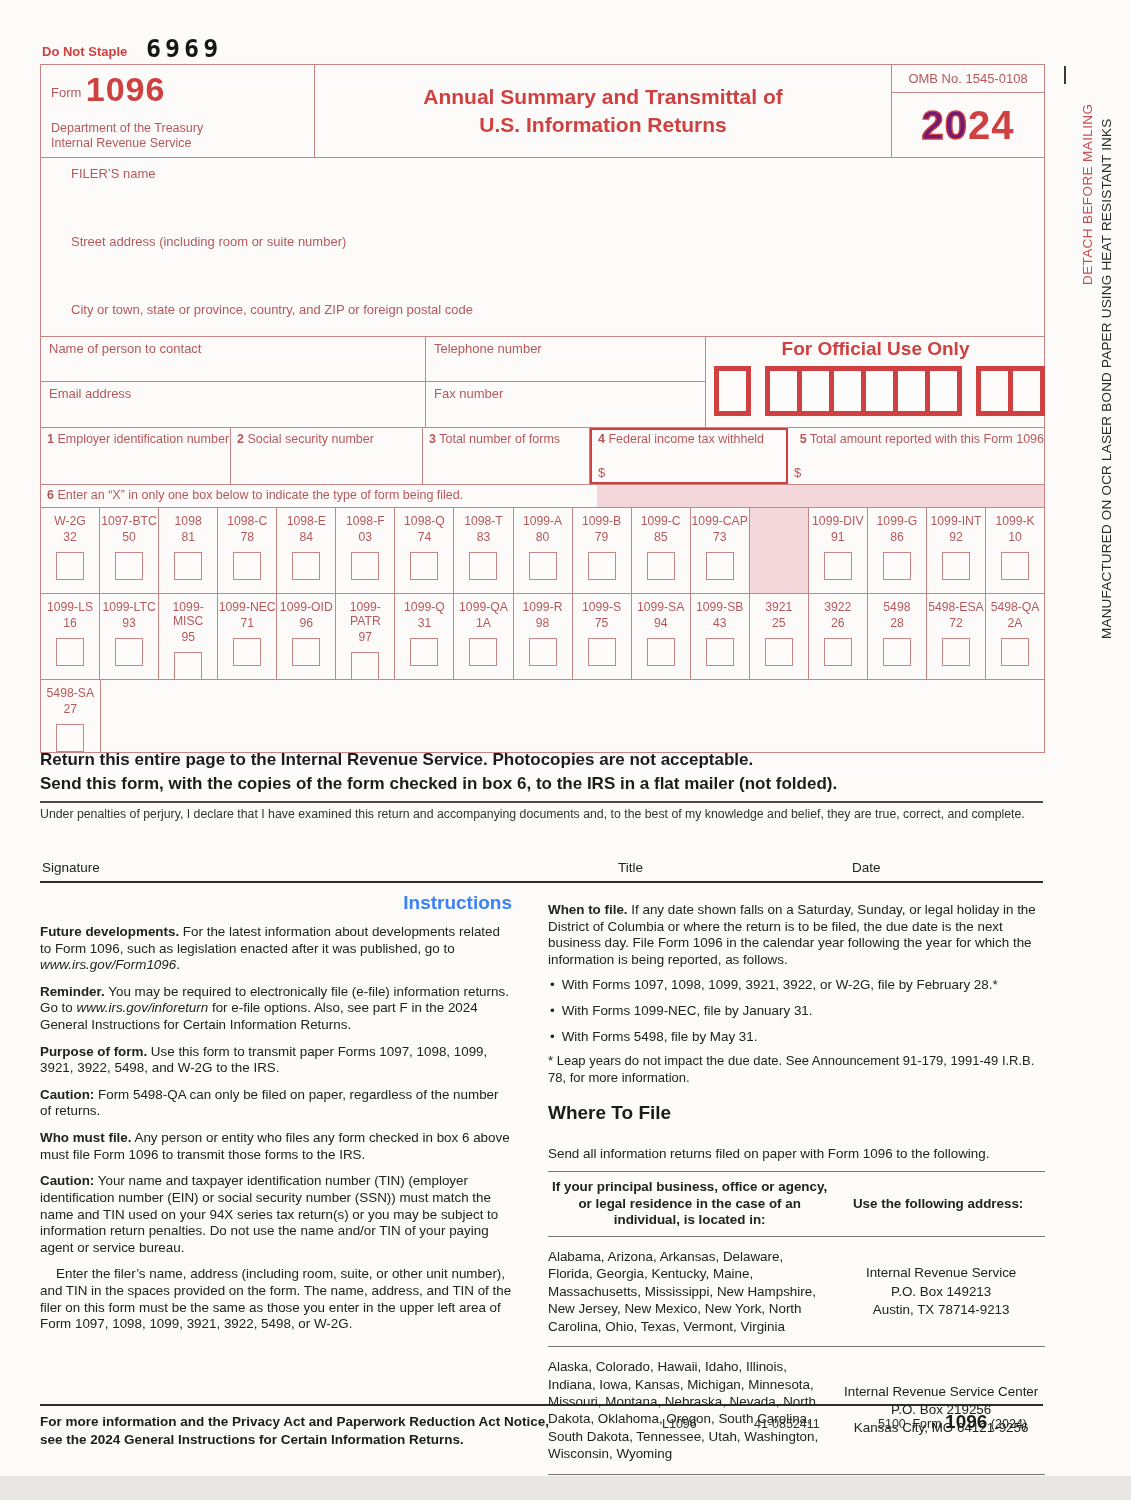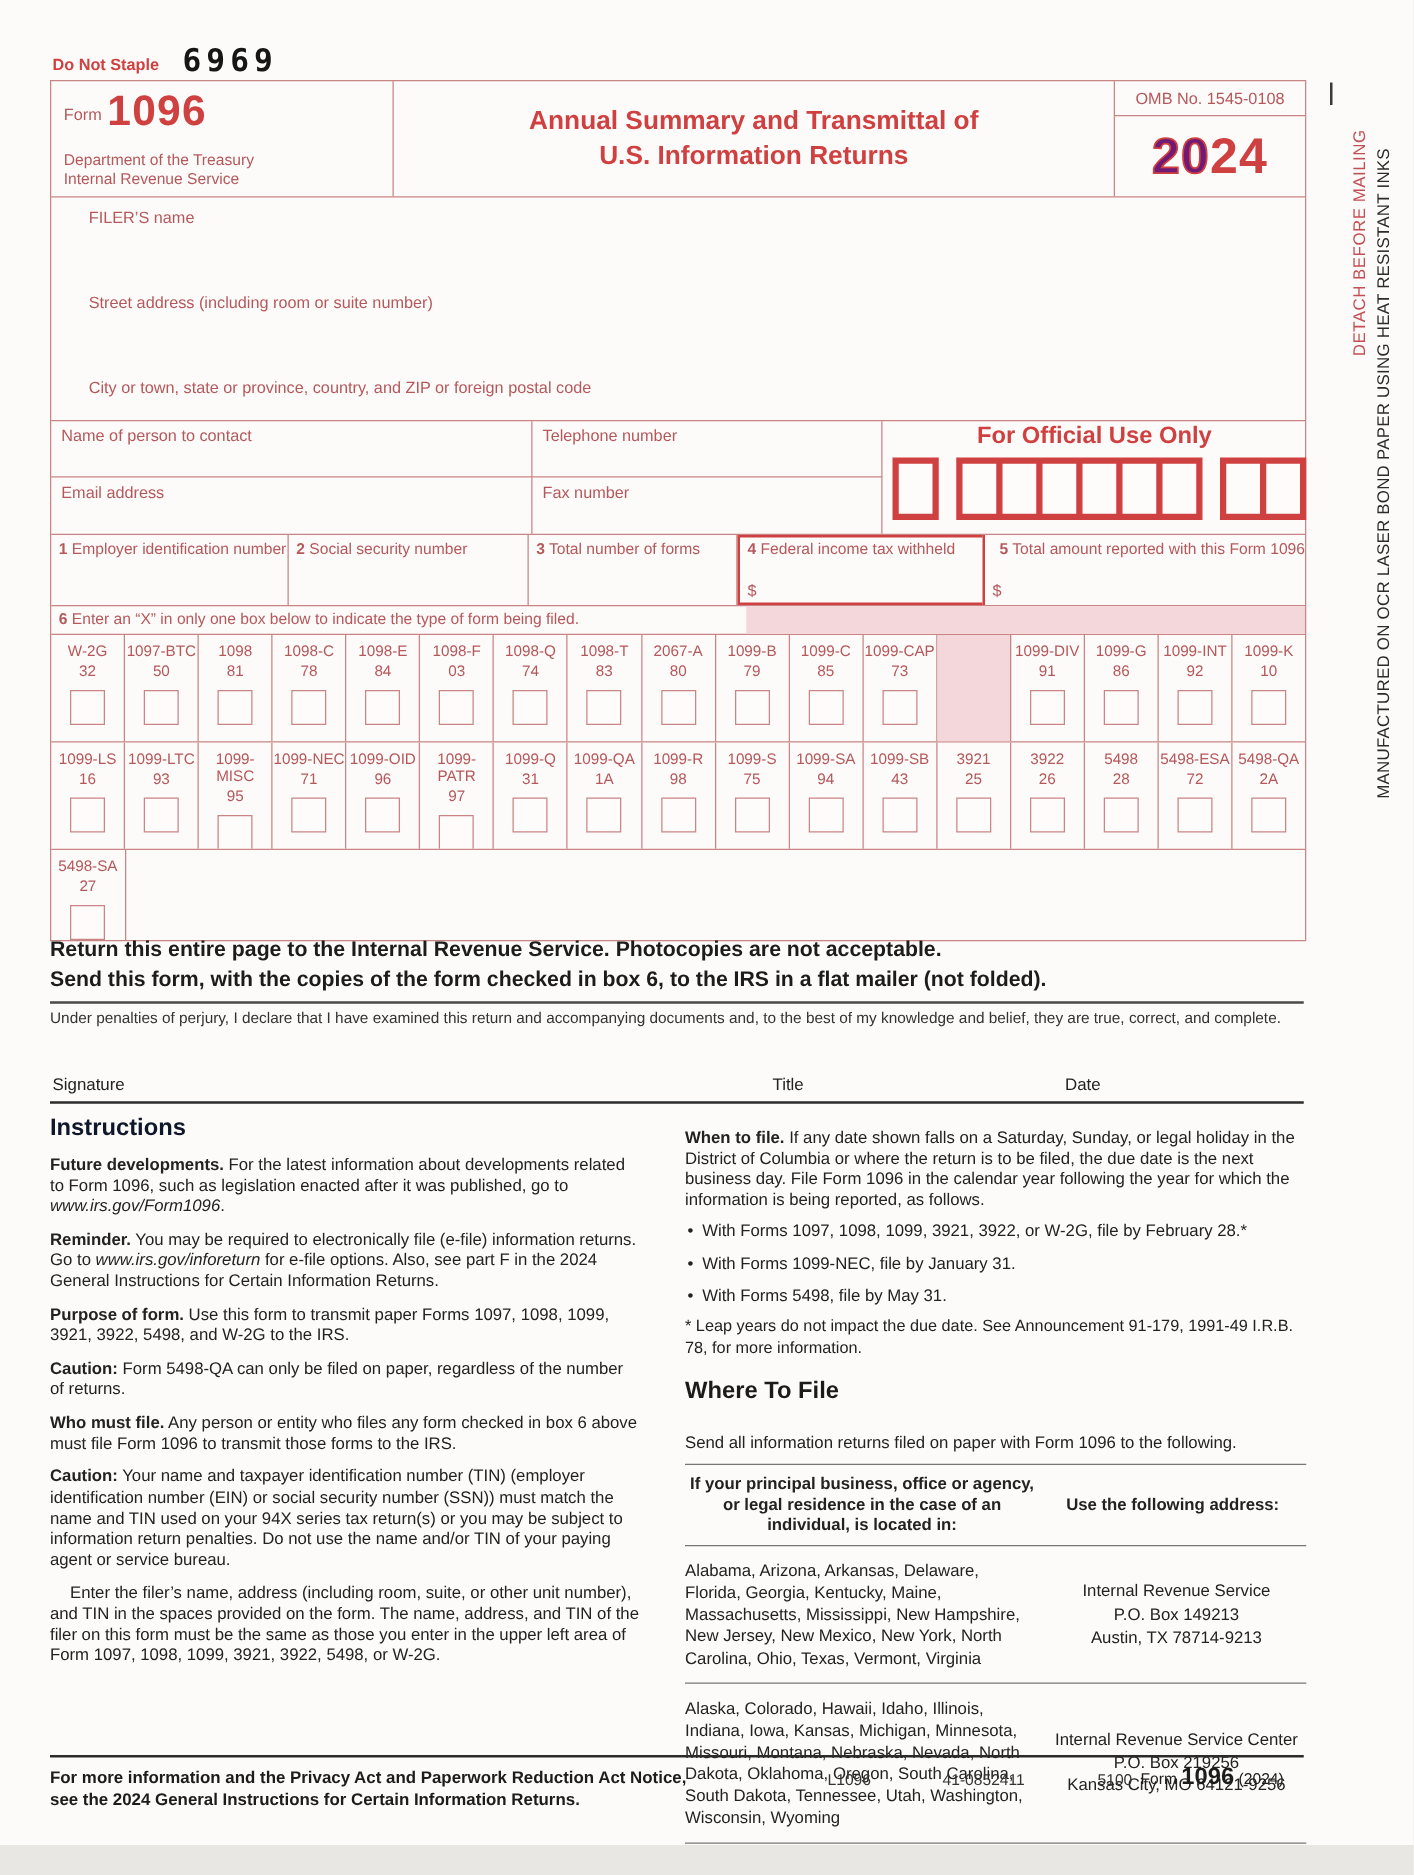--- a/index.html
+++ b/index.html
@@ -84,21 +84,21 @@
   .n1{top:750px;} .n2{top:774px;}
   .rule{position:absolute;left:40px;top:801px;width:1003px;height:1.5px;background:#4a4a4a;}
   .perjury{position:absolute;left:40px;top:807px;width:1003px;font-size:12.3px;color:#333;}
   .siglab{position:absolute;top:860px;font-size:13.5px;color:#222;}
   .sig1{left:42px;}.sig2{left:618px;}.sig3{left:852px;}
   .sigline{position:absolute;left:40px;top:881px;width:1003px;height:2px;background:#2c2c2c;}
 
   
   .coll{position:absolute;left:40px;top:892px;width:472px;color:#222;}
   .colr{position:absolute;left:548px;top:892px;width:497px;color:#222;}
-  .ihead{font-size:19px;font-weight:bold;margin:0 0 4px 0;color:#0f172a;}
+  .ihead{font-size:19px;font-weight:bold;margin:0 0 4px 0;color:#3b82f6;text-align:right;}
   .ipara{font-size:13.4px;line-height:1.24;margin:10px 0 0 0;}
   .ipara.indent{text-indent:16px;}
   .blead{font-weight:bold;}
   .ital{font-style:italic;}
   .bullet{display:flex;font-size:13.4px;line-height:1.24;margin-top:9px;}
   .bmark{margin:0 7px 0 2px;}
   .footnote{font-size:13px;line-height:1.25;margin-top:8px;}
   .whead{font-size:19px;font-weight:bold;margin:16px 0 0 0;color:#1b1b1b;}
   .wintro{font-size:13.4px;margin-top:22px;}
   .wf{margin-top:10px;}
@@ -267,21 +267,21 @@
           <div class="ft-code">1098-Q</div>
           <div class="ft-num">74</div>
           <div class="ft-box"></div>
         </div>
         <div class="ft-cell">
           <div class="ft-code">1098-T</div>
           <div class="ft-num">83</div>
           <div class="ft-box"></div>
         </div>
         <div class="ft-cell">
-          <div class="ft-code">2067-A</div>
+          <div class="ft-code">1099-A</div>
           <div class="ft-num">80</div>
           <div class="ft-box"></div>
         </div>
         <div class="ft-cell">
           <div class="ft-code">1099-B</div>
           <div class="ft-num">79</div>
           <div class="ft-box"></div>
         </div>
         <div class="ft-cell">
           <div class="ft-code">1099-C</div>

